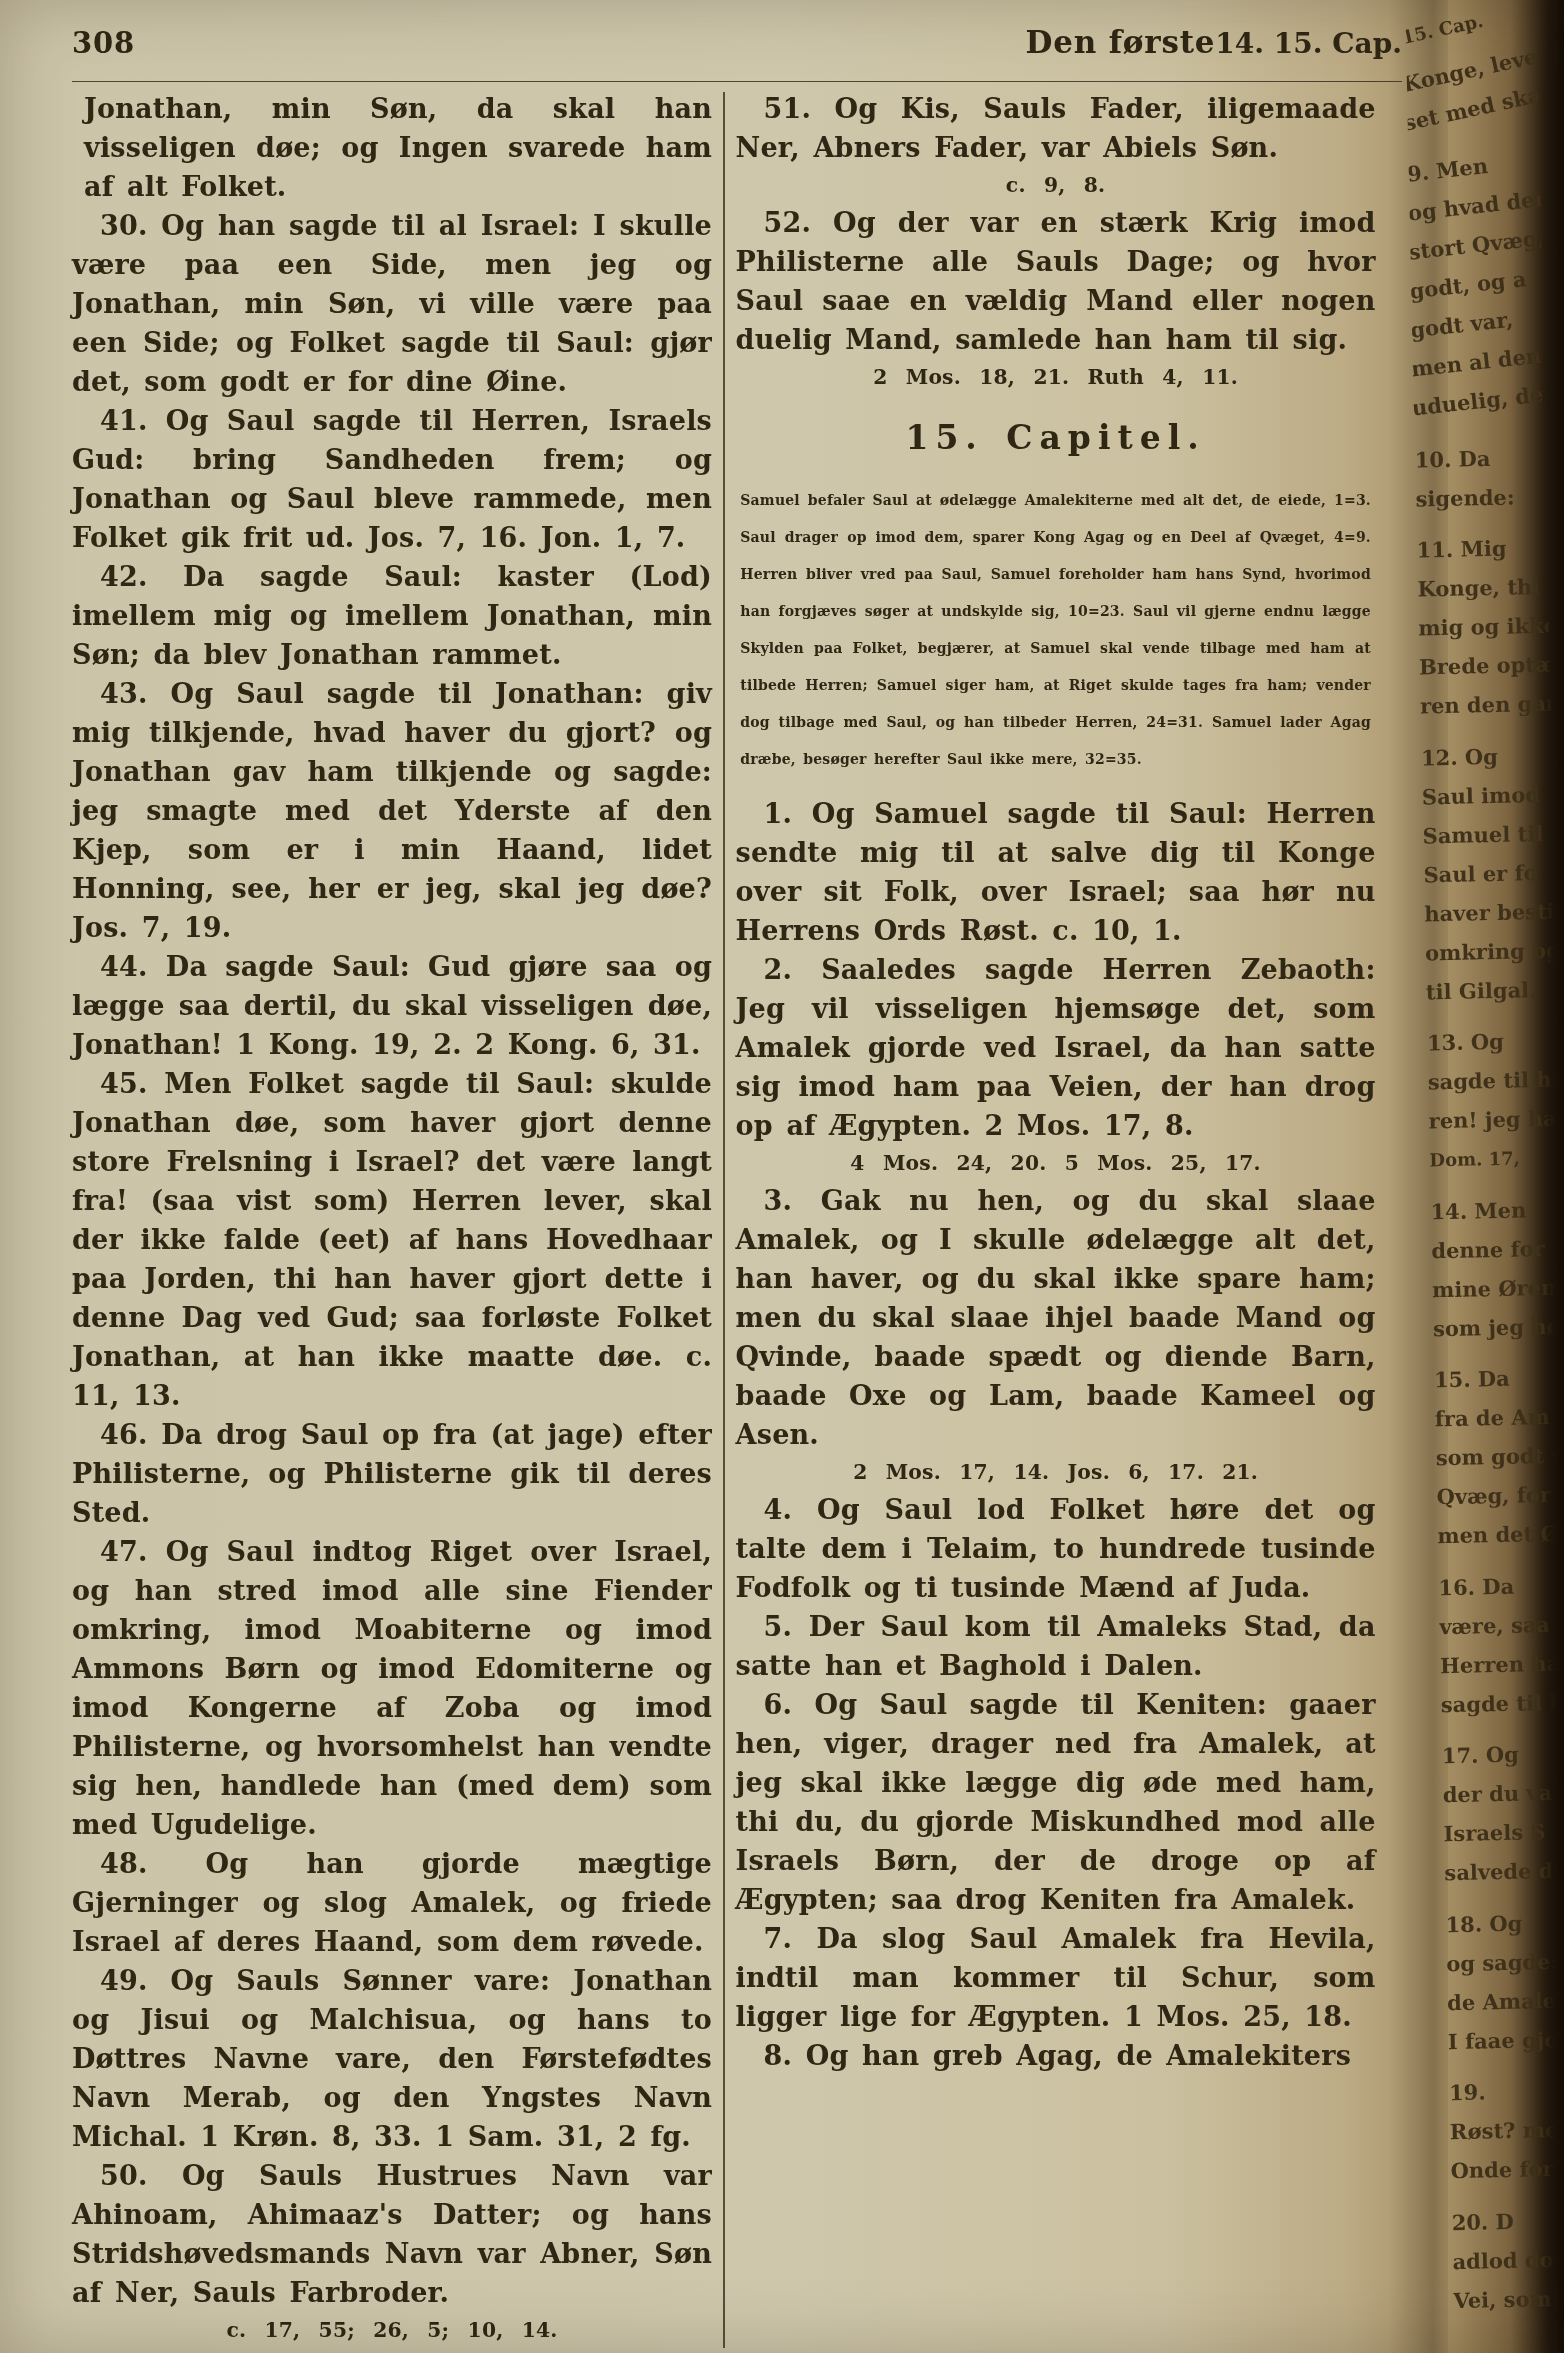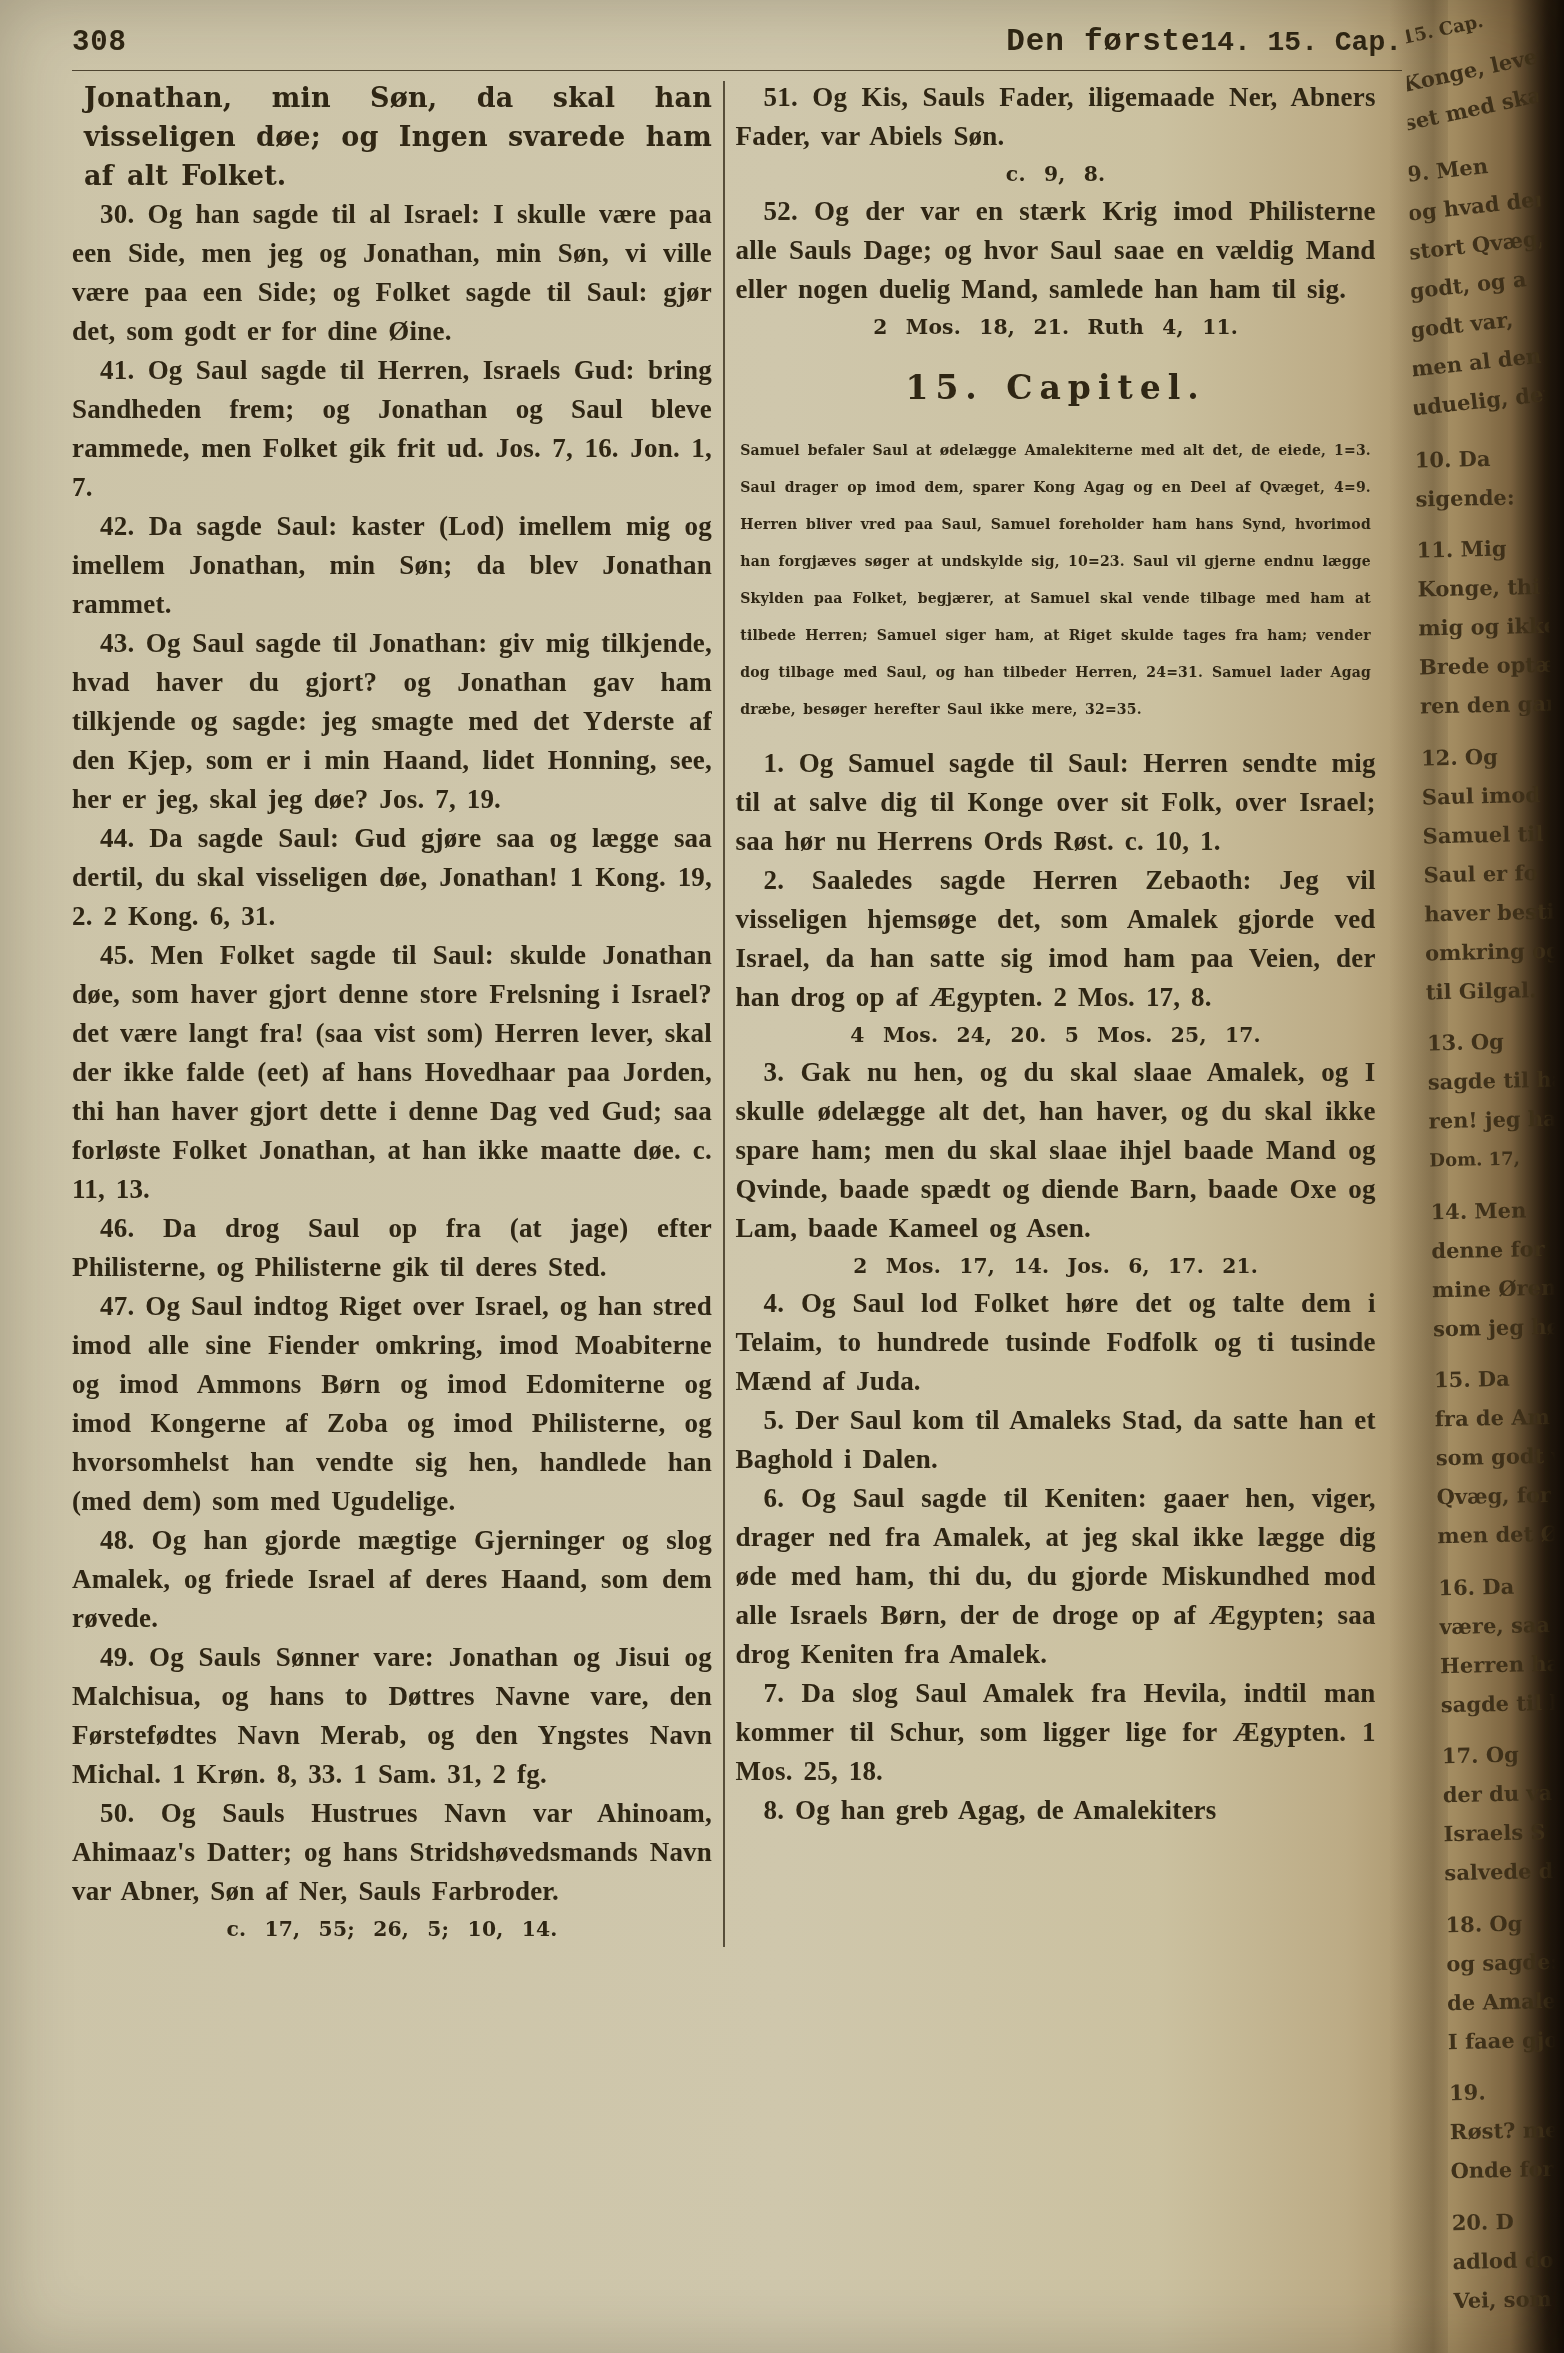--- a/index.html
+++ b/index.html
@@ -6,31 +6,31 @@
   .scan{
     position:relative;width:1565px;height:2354px;overflow:hidden;
     background:linear-gradient(90deg,#ccc4a8 0%,#cfc7ac 50%,#cbc1a0 74%,#bcab85 86%,#a28b60 93%,#7c6440 96.5%,#2c2012 98.6%,#120c05 100%);
     font-family:"DejaVu Serif","Liberation Serif",serif;
     color:#2f2614;
   }
   .scan::after{content:"";position:absolute;inset:0;pointer-events:none;
     box-shadow:inset 0 0 70px rgba(40,28,12,.25);}
   .page-main{position:absolute;left:72px;top:23.5px;width:1330px;}
   .page-header{display:flex;align-items:baseline;
-    border-bottom:1.6px solid rgba(47,38,20,.8);padding-bottom:11px;font-family:Liberation Mono, monospace;}
+    border-bottom:1.6px solid rgba(47,38,20,.8);padding-bottom:21px;}
   .pagenum{font-size:29px;font-weight:700;letter-spacing:0.8px;}
   .running{flex:1;text-align:right;font-size:31px;font-weight:700;letter-spacing:0.8px;}
   .chap{font-size:28px;font-weight:700;}
   .columns{display:flex;margin-top:7.8px;}
   .col{width:640px;}
   .col-divider{width:1.6px;background:rgba(47,38,20,.75);margin:3.1px 11px 0 11px;flex:0 0 1.6px;}
   .para{font-weight:700;font-size:27px;line-height:39px;text-align:justify;
     letter-spacing:0.2px;word-spacing:3.9px;margin:0;}
   .para.opening{text-indent:0;margin-left:12px;}
-  .para.verse{text-indent:28px;font-family:Liberation Serif, serif;}
+  .para.verse{text-indent:28px;}
   .para.ref{font-size:20.3px;line-height:36px;text-align:center;text-indent:0;word-spacing:11px;}
   .para.chapter-heading{font-size:33px;text-align:center;text-indent:0;
     letter-spacing:7px;margin:23px 0 25px 0;}
   .para.summary{font-size:14px;line-height:37px;margin:0 4.7px 15.6px 4.7px;word-spacing:2.3px;}
   .gutter-shadow{position:absolute;left:1389px;top:0;width:59px;height:2354px;
     background:linear-gradient(90deg,rgba(60,44,22,0) 0%,rgba(60,44,22,.18) 45%,rgba(60,44,22,.32) 75%,rgba(60,44,22,.10) 100%);}
   .edge-page{position:absolute;left:1430px;top:15.6px;width:131px;height:2336px;
     font-weight:700;color:#3f311a;transform:rotate(-1.2deg);overflow:hidden;}
   .frag{font-size:21px;line-height:39px;white-space:nowrap;}
   .frag.gap{margin-top:12.5px;}

